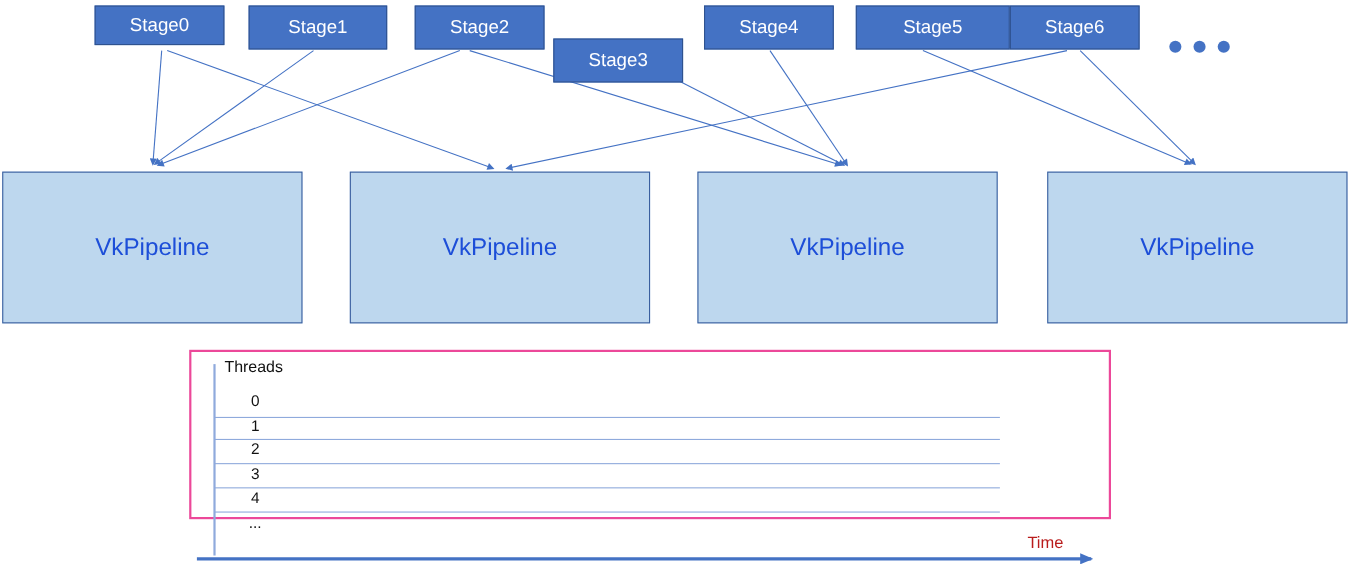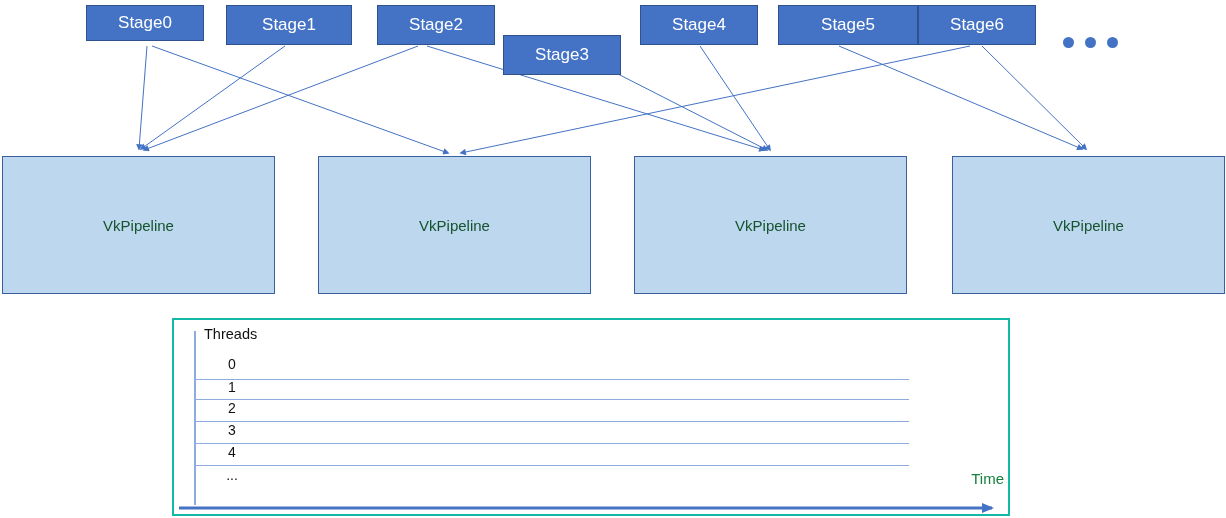--- a/index.html
+++ b/index.html
@@ -9,40 +9,40 @@
   }
   svg.overlay{position:absolute;left:0;top:0;pointer-events:none;}
   .stage{
     position:absolute;display:flex;align-items:center;justify-content:center;
     background:var(--accent);border:1px solid var(--stage-border);
     color:#fff;font-size:17px;box-sizing:border-box;
   }
   .pipeline{
     position:absolute;display:flex;align-items:center;justify-content:center;
     background:var(--pipeline-fill);border:1px solid var(--pipeline-border);
-    color:#14532d;font-size:15px;box-sizing:border-box;
+    color:#1d4ed8;font-size:22px;box-sizing:border-box;
   }
   .dot{position:absolute;width:11px;height:11px;border-radius:50%;background:var(--accent);}
   #chart{
-    position:absolute;left:172px;top:318px;width:838px;height:198px;
-    border:2px solid #14b8a6;box-sizing:border-box;background:#fff;
+    position:absolute;left:172px;top:318px;width:838px;height:154px;
+    border:2px solid #ec4899;box-sizing:border-box;background:#fff;
   }
   .threads-title{position:absolute;left:30px;top:6px;font-size:14.5px;color:#111;}
   .axis-v{position:absolute;left:20px;top:11px;width:1.5px;height:174px;background:var(--grid-line);}
   .row-label{position:absolute;left:40px;width:36px;height:18px;text-align:center;
     font-size:14px;color:#111;line-height:18px;}
   .row-sep{position:absolute;left:21px;width:714px;height:1px;background:var(--grid-line);}
   .bar{
     position:absolute;left:124px;top:33px;width:597px;height:24px;
     background:var(--accent);color:var(--bar-text);
     font-size:13px;line-height:24px;padding-left:13px;box-sizing:border-box;
     white-space:nowrap;overflow:hidden;
   }
-  .time-label{position:absolute;left:760px;top:150px;width:70px;text-align:right;
-    font-size:15px;color:#15803d;}
+  .time-label{position:absolute;left:760px;top:165px;width:70px;
+    font-size:15px;color:#b91c1c;}
   #arrows line{stroke:var(--connector);stroke-width:1;}
   #arrows .head{fill:var(--connector);}
   #time-axis line{stroke:var(--accent);stroke-width:3;}
   #time-axis .head{fill:var(--accent);}
 </style>
 </head>
 <body>
 
 <div class="canvas">
 

